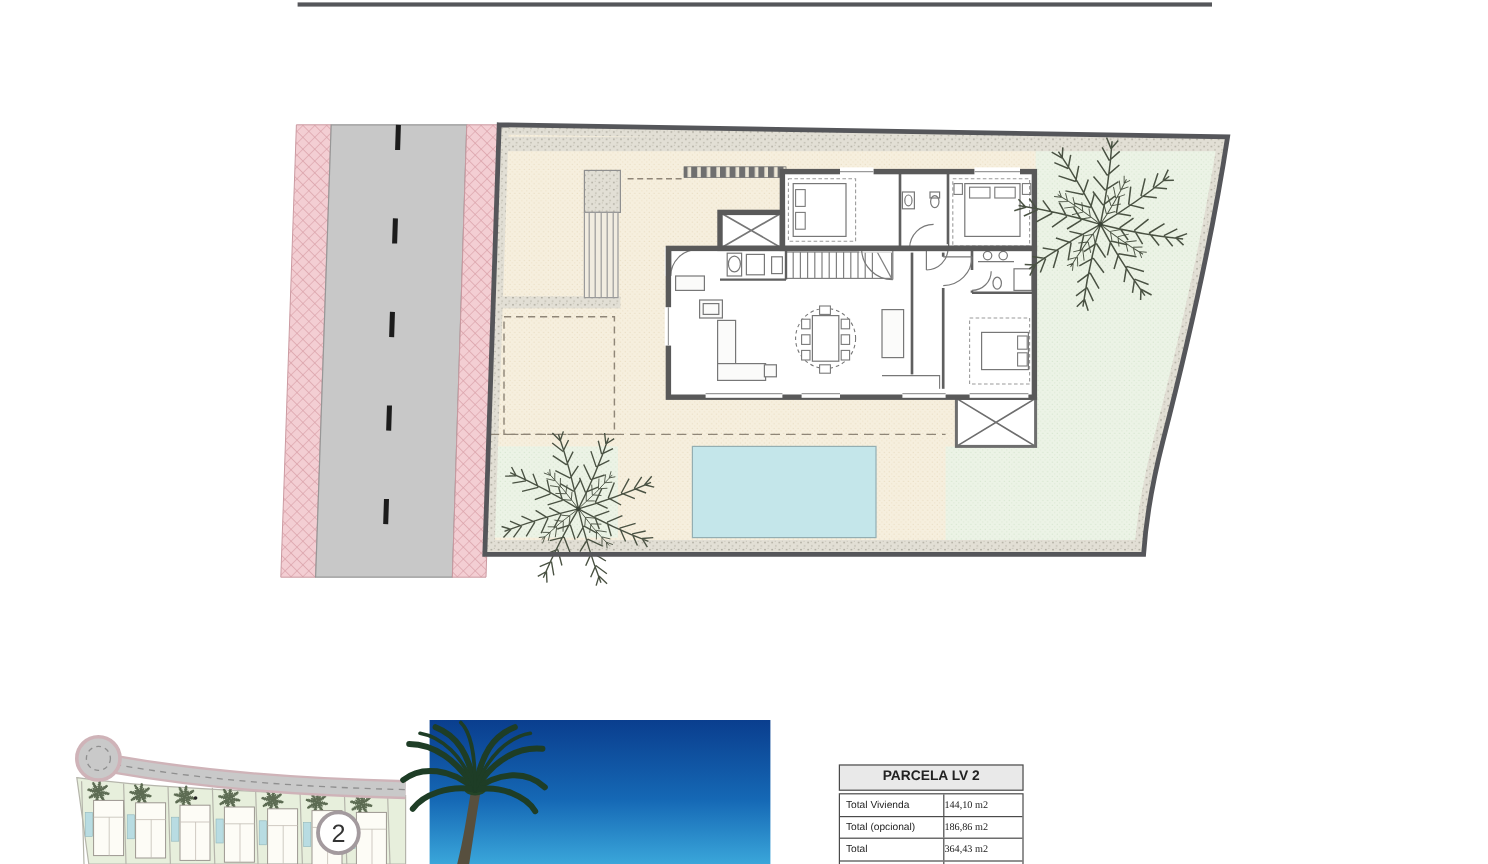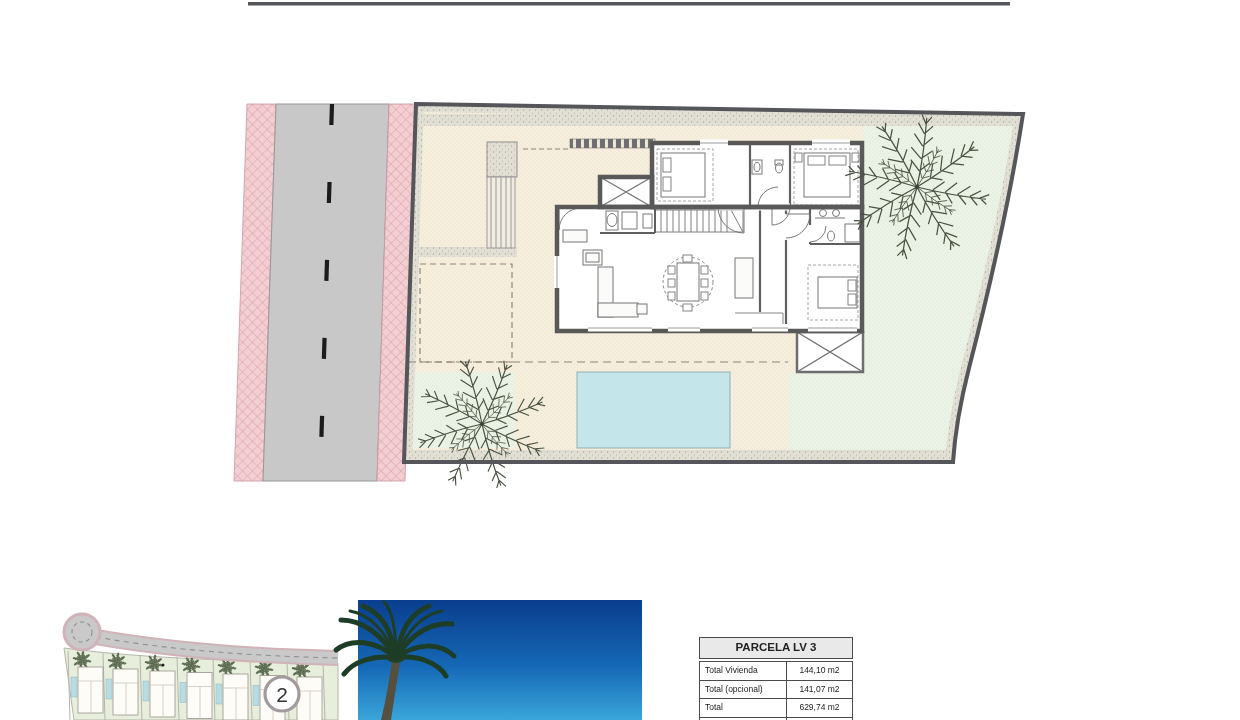--- a/index.html
+++ b/index.html
@@ -7,21 +7,21 @@
        font-family:"Liberation Sans", sans-serif;}
   svg{position:absolute;left:0;top:0;}
   .spec-table{position:absolute;left:699px;top:637px;width:154px;color:#222;}
   .spec-header{box-sizing:border-box;border:1.5px solid #4a4a4a;background:#e9e9e9;
        height:22px;line-height:19px;text-align:center;font-size:11.5px;font-weight:bold;}
   .spec-rows{box-sizing:border-box;border:1.4px solid #4a4a4a;margin-top:2px;background:#fff;}
   .spec-row{display:flex;height:17.5px;line-height:16.5px;font-size:8.5px;}
   .spec-row + .spec-row{border-top:1.2px solid #4a4a4a;}
   .spec-row.partial{height:8px;}
   .spec-label{flex:0 0 86px;padding-left:5px;box-sizing:border-box;}
-  .spec-value{flex:1;text-align:center;border-left:1.2px solid #4a4a4a;}
+  .spec-value{flex:1;border-left:1.2px solid #4a4a4a;font-family:Liberation Serif, serif;}
 </style>
 </head>
 <body>
 
 <svg width="1240" height="720" viewBox="0 0 1240 720">
   <defs>
     <pattern id="pinkhatch" width="7" height="7" patternUnits="userSpaceOnUse" patternTransform="rotate(45)">
       <rect width="7" height="7" fill="#f3ced3"></rect>
       <path d="M0 0H7M0 0V7" stroke="#d9a0a8" stroke-width="1" fill="none"></path>
     </pattern>
@@ -364,32 +364,32 @@
           <path d="M0 0 C-10 -28 -28 -44 -46 -47"></path>
           <path d="M0 0 C10 -28 28 -44 46 -47"></path>
           <path d="M0 0 C0 -32 -4 -48 -12 -56"></path>
         </g>
       </g>
     </g>
   </g>
 </svg>
 
 <div class="spec-table">
-  <div class="spec-header">PARCELA LV 3</div>
+  <div class="spec-header">PARCELA LV 2</div>
   <div class="spec-rows">
     <div class="spec-row">
       <div class="spec-label">Total Vivienda</div>
       <div class="spec-value">144,10 m2</div>
     </div>
     <div class="spec-row">
       <div class="spec-label">Total (opcional)</div>
-      <div class="spec-value">141,07 m2</div>
+      <div class="spec-value">186,86 m2</div>
     </div>
     <div class="spec-row">
       <div class="spec-label">Total</div>
-      <div class="spec-value">629,74 m2</div>
+      <div class="spec-value">364,43 m2</div>
     </div>
     <div class="spec-row partial">
       <div class="spec-label"></div>
       <div class="spec-value"></div>
     </div>
   </div>
 </div>
 
 </body></html>

